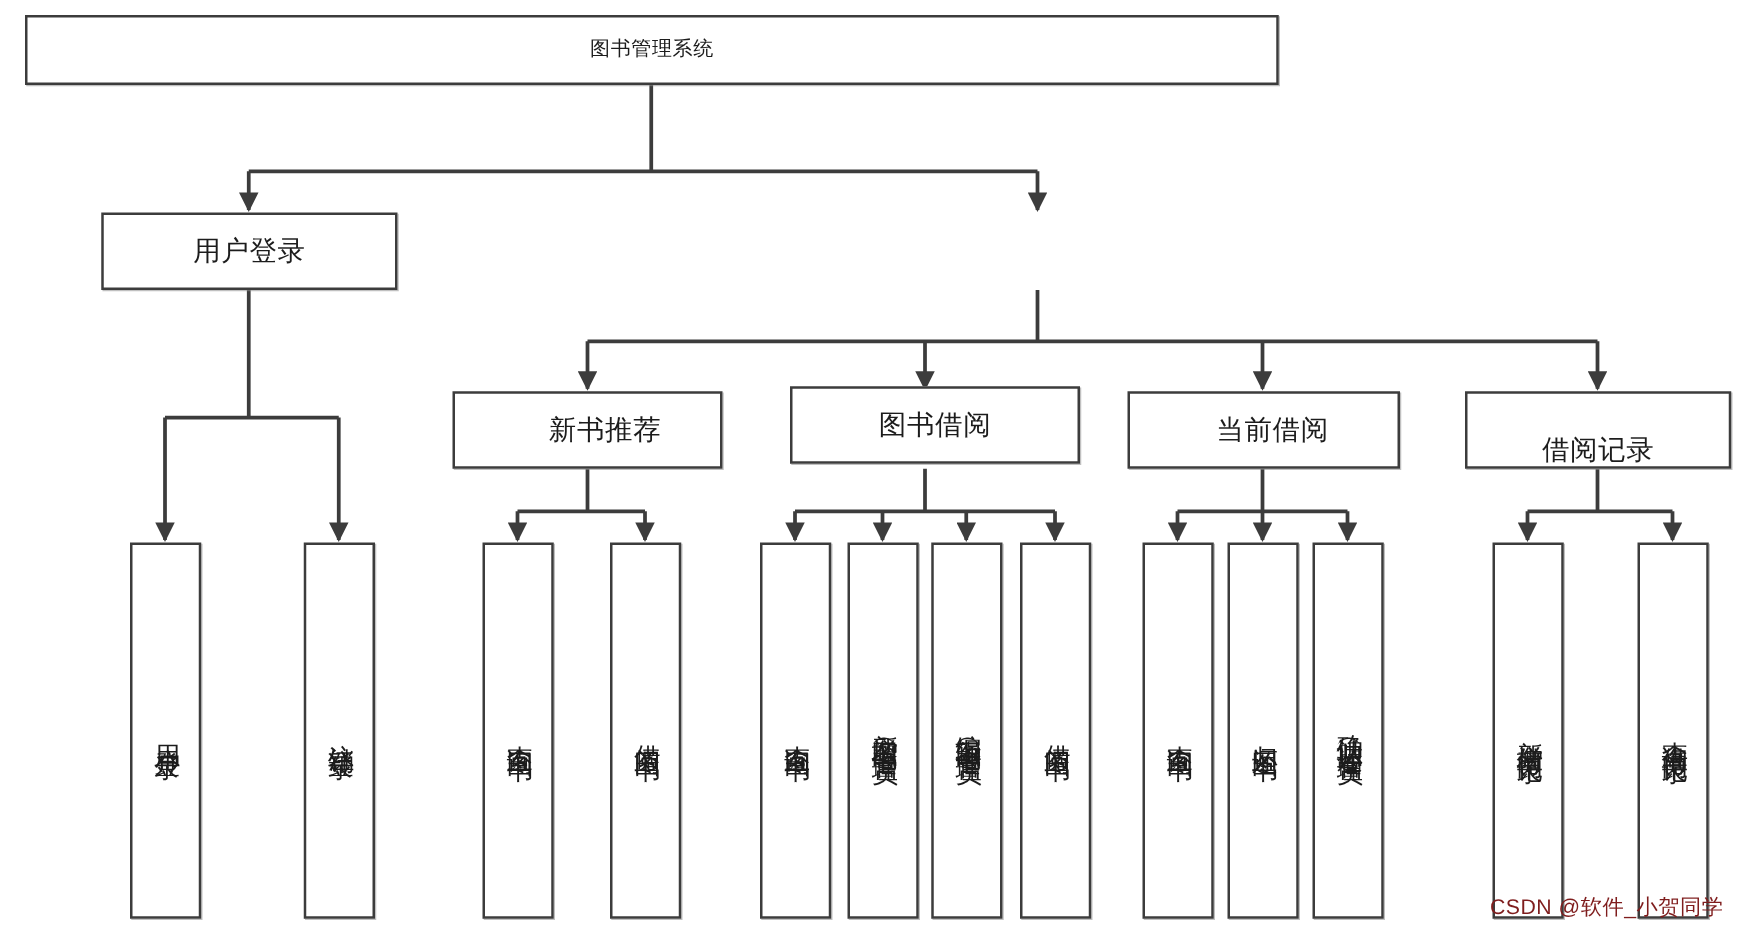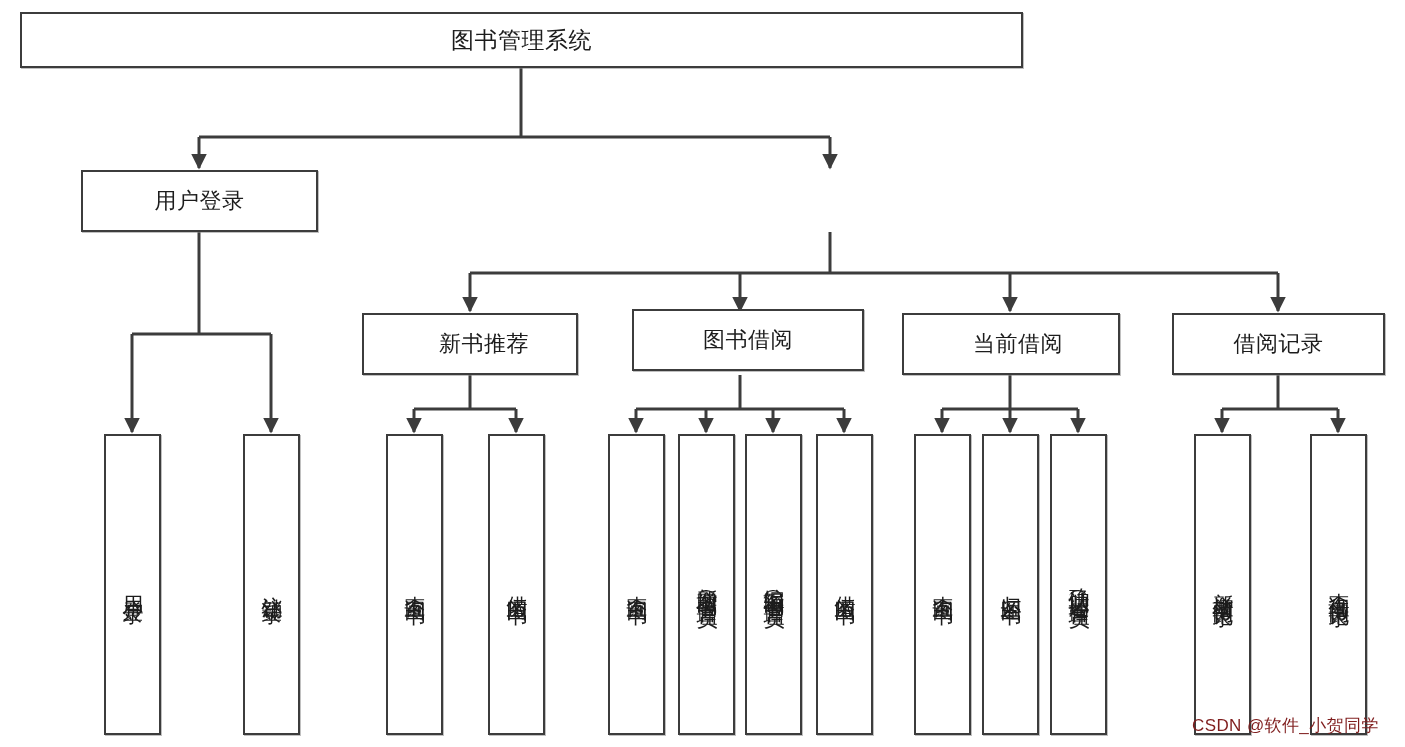--- a/index.html
+++ b/index.html
@@ -43,21 +43,21 @@
     text-align: center;
     letter-spacing: 0.5px;
   }
   
   .node.h .lbl {
     font-size: 22px;
     line-height: 1.25;
     white-space: nowrap;
   }
   .node.root .lbl {
-    font-size: 23px;
+    font-size: 16px;
   }
   
   .node.v {
     align-items: center;
     justify-content: center;
     padding: 6px 0;
   }
   .node.v .lbl {
     writing-mode: vertical-rl;
     text-orientation: upright;
@@ -142,21 +142,21 @@
 
   <div class="node h" style="left:362px; top:313px; width:216px; height:62px;padding-left:28px;">
     <span class="lbl">新书推荐</span>
   </div>
   <div class="node h" style="left:632px; top:309px; width:232px; height:62px;">
     <span class="lbl">图书借阅</span>
   </div>
   <div class="node h" style="left:902px; top:313px; width:218px; height:62px;padding-left:14px;">
     <span class="lbl">当前借阅</span>
   </div>
-  <div class="node h" style="left:1172px; top:313px; width:213px; height:62px;">
+  <div class="node h" style="left:1172px; top:313px; width:213px; height:62px;align-items:flex-end;">
     <span class="lbl">借阅记录</span>
   </div>
 
   <div class="node v" style="left:104px; top:434px; width:57px; height:301px;">
     <span class="lbl">用户登录</span>
   </div>
   <div class="node v" style="left:243px; top:434px; width:57px; height:301px;">
     <span class="lbl">注销登录</span>
   </div>
 

